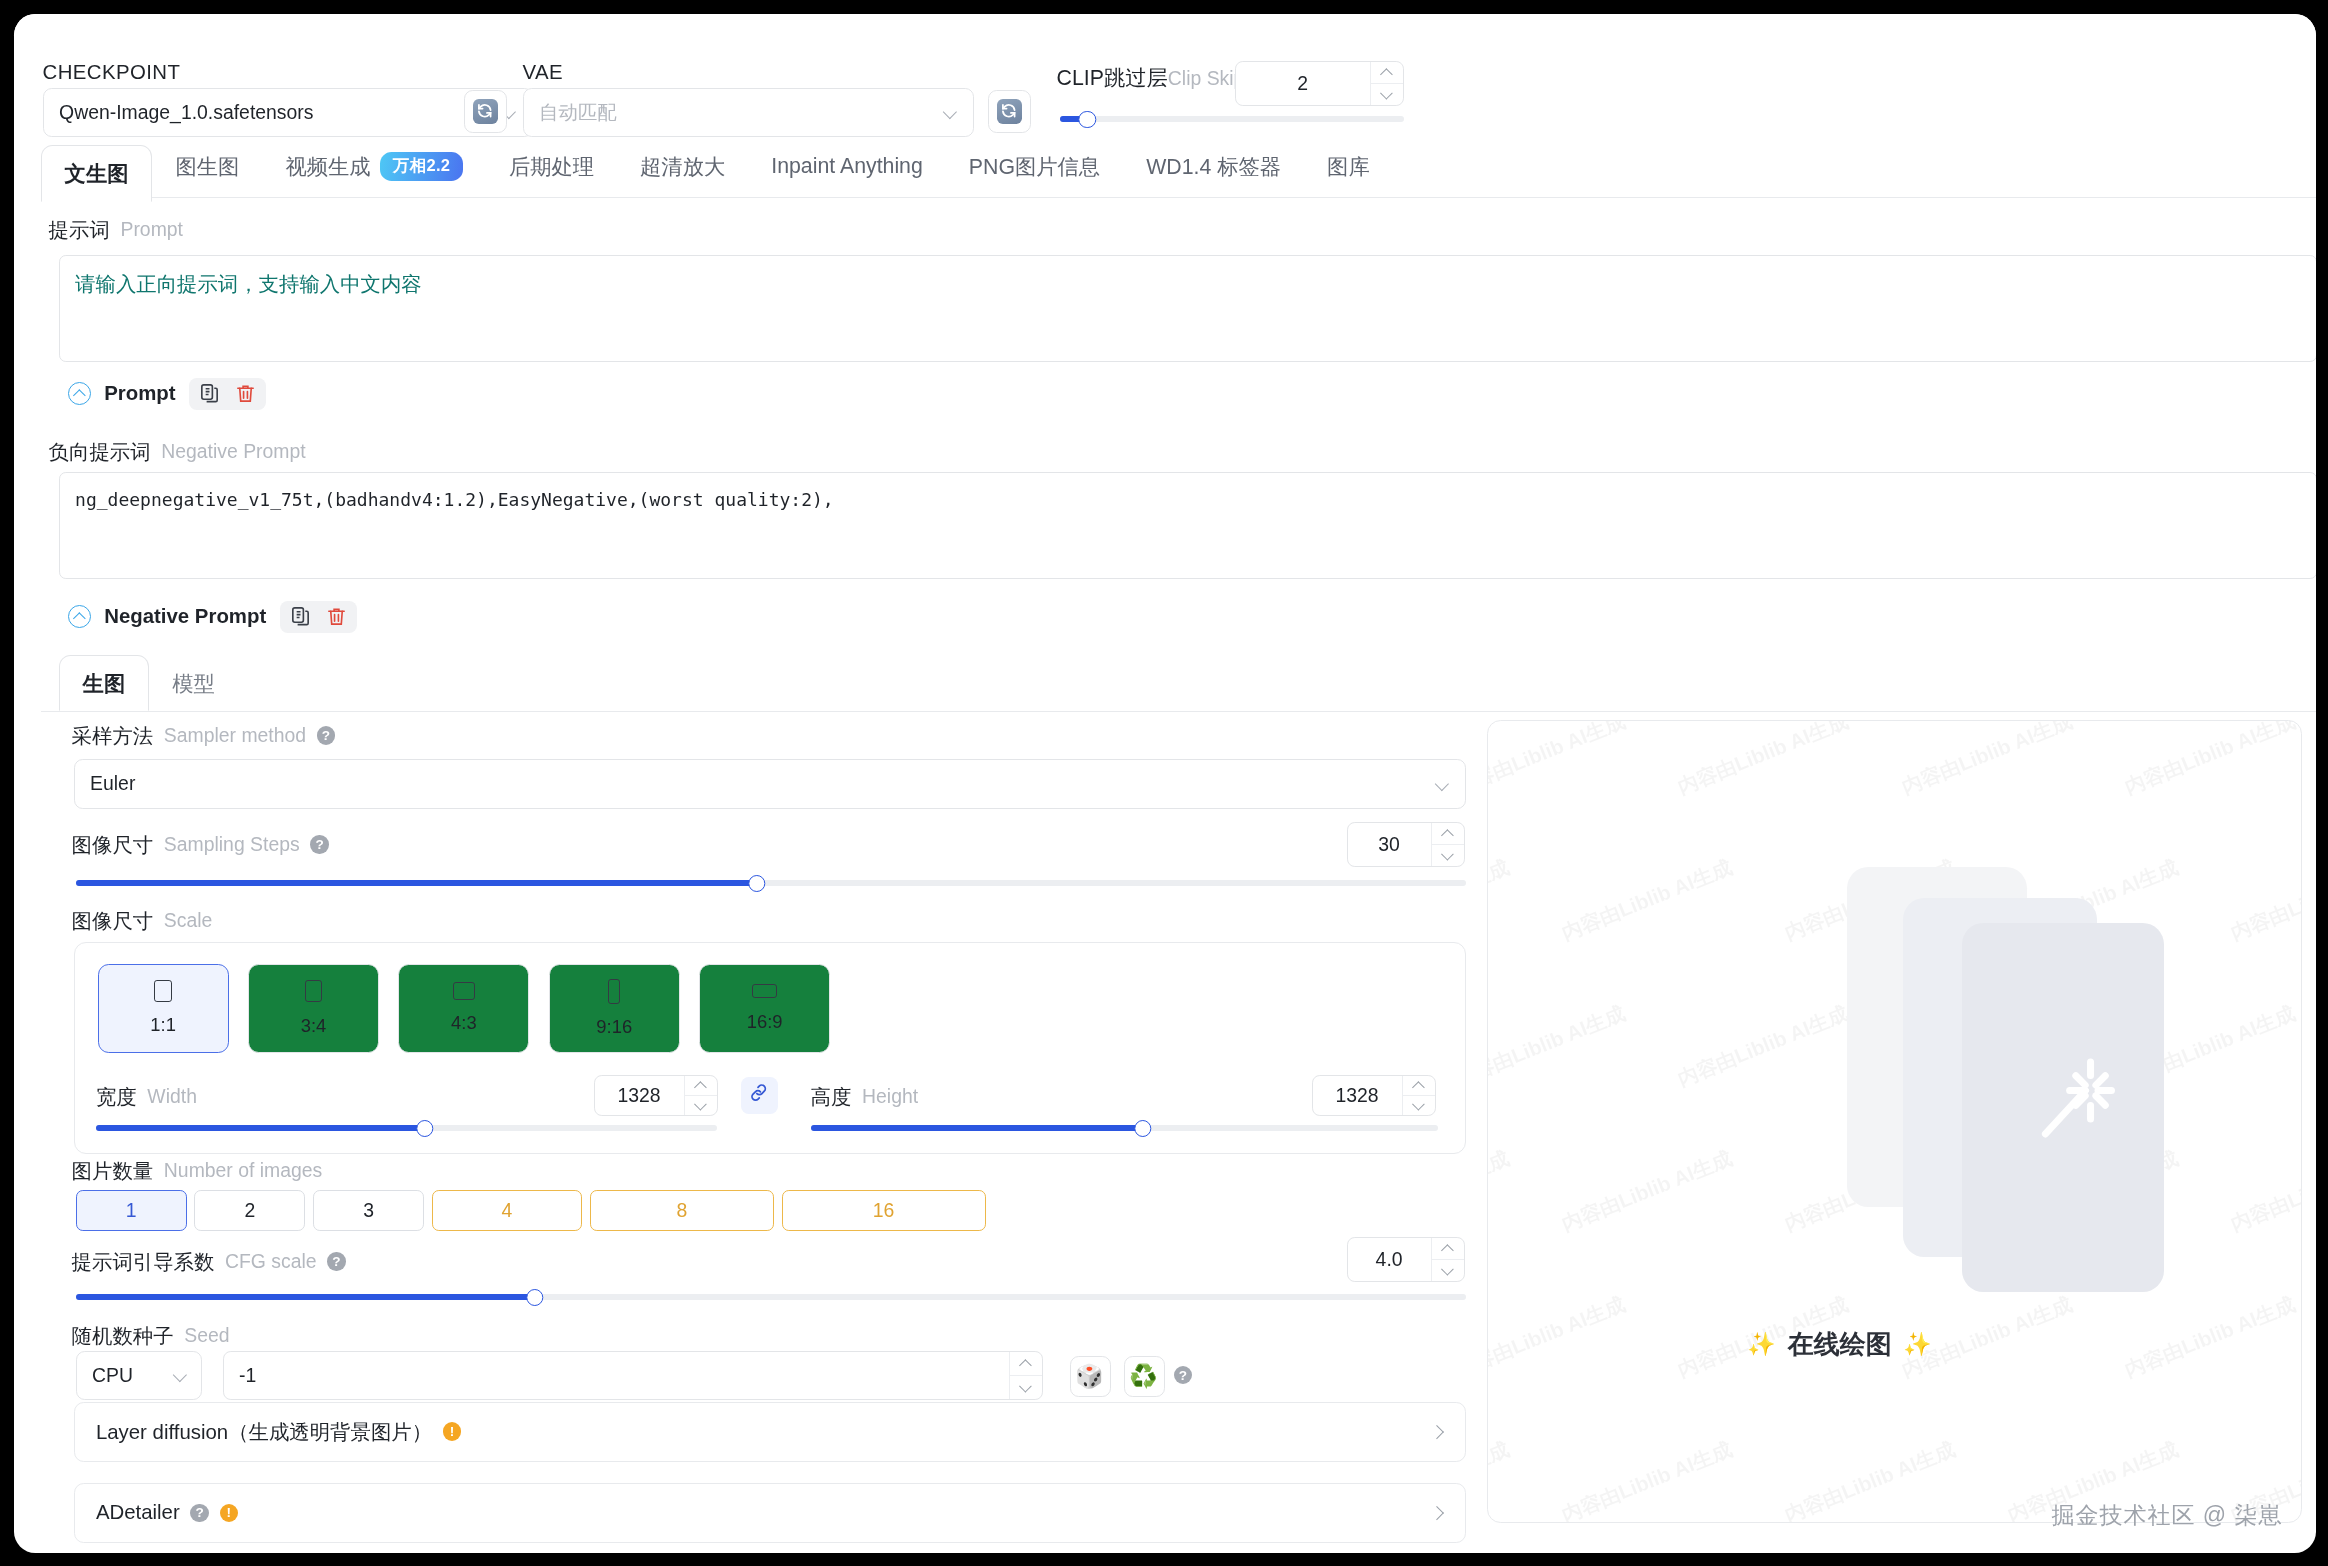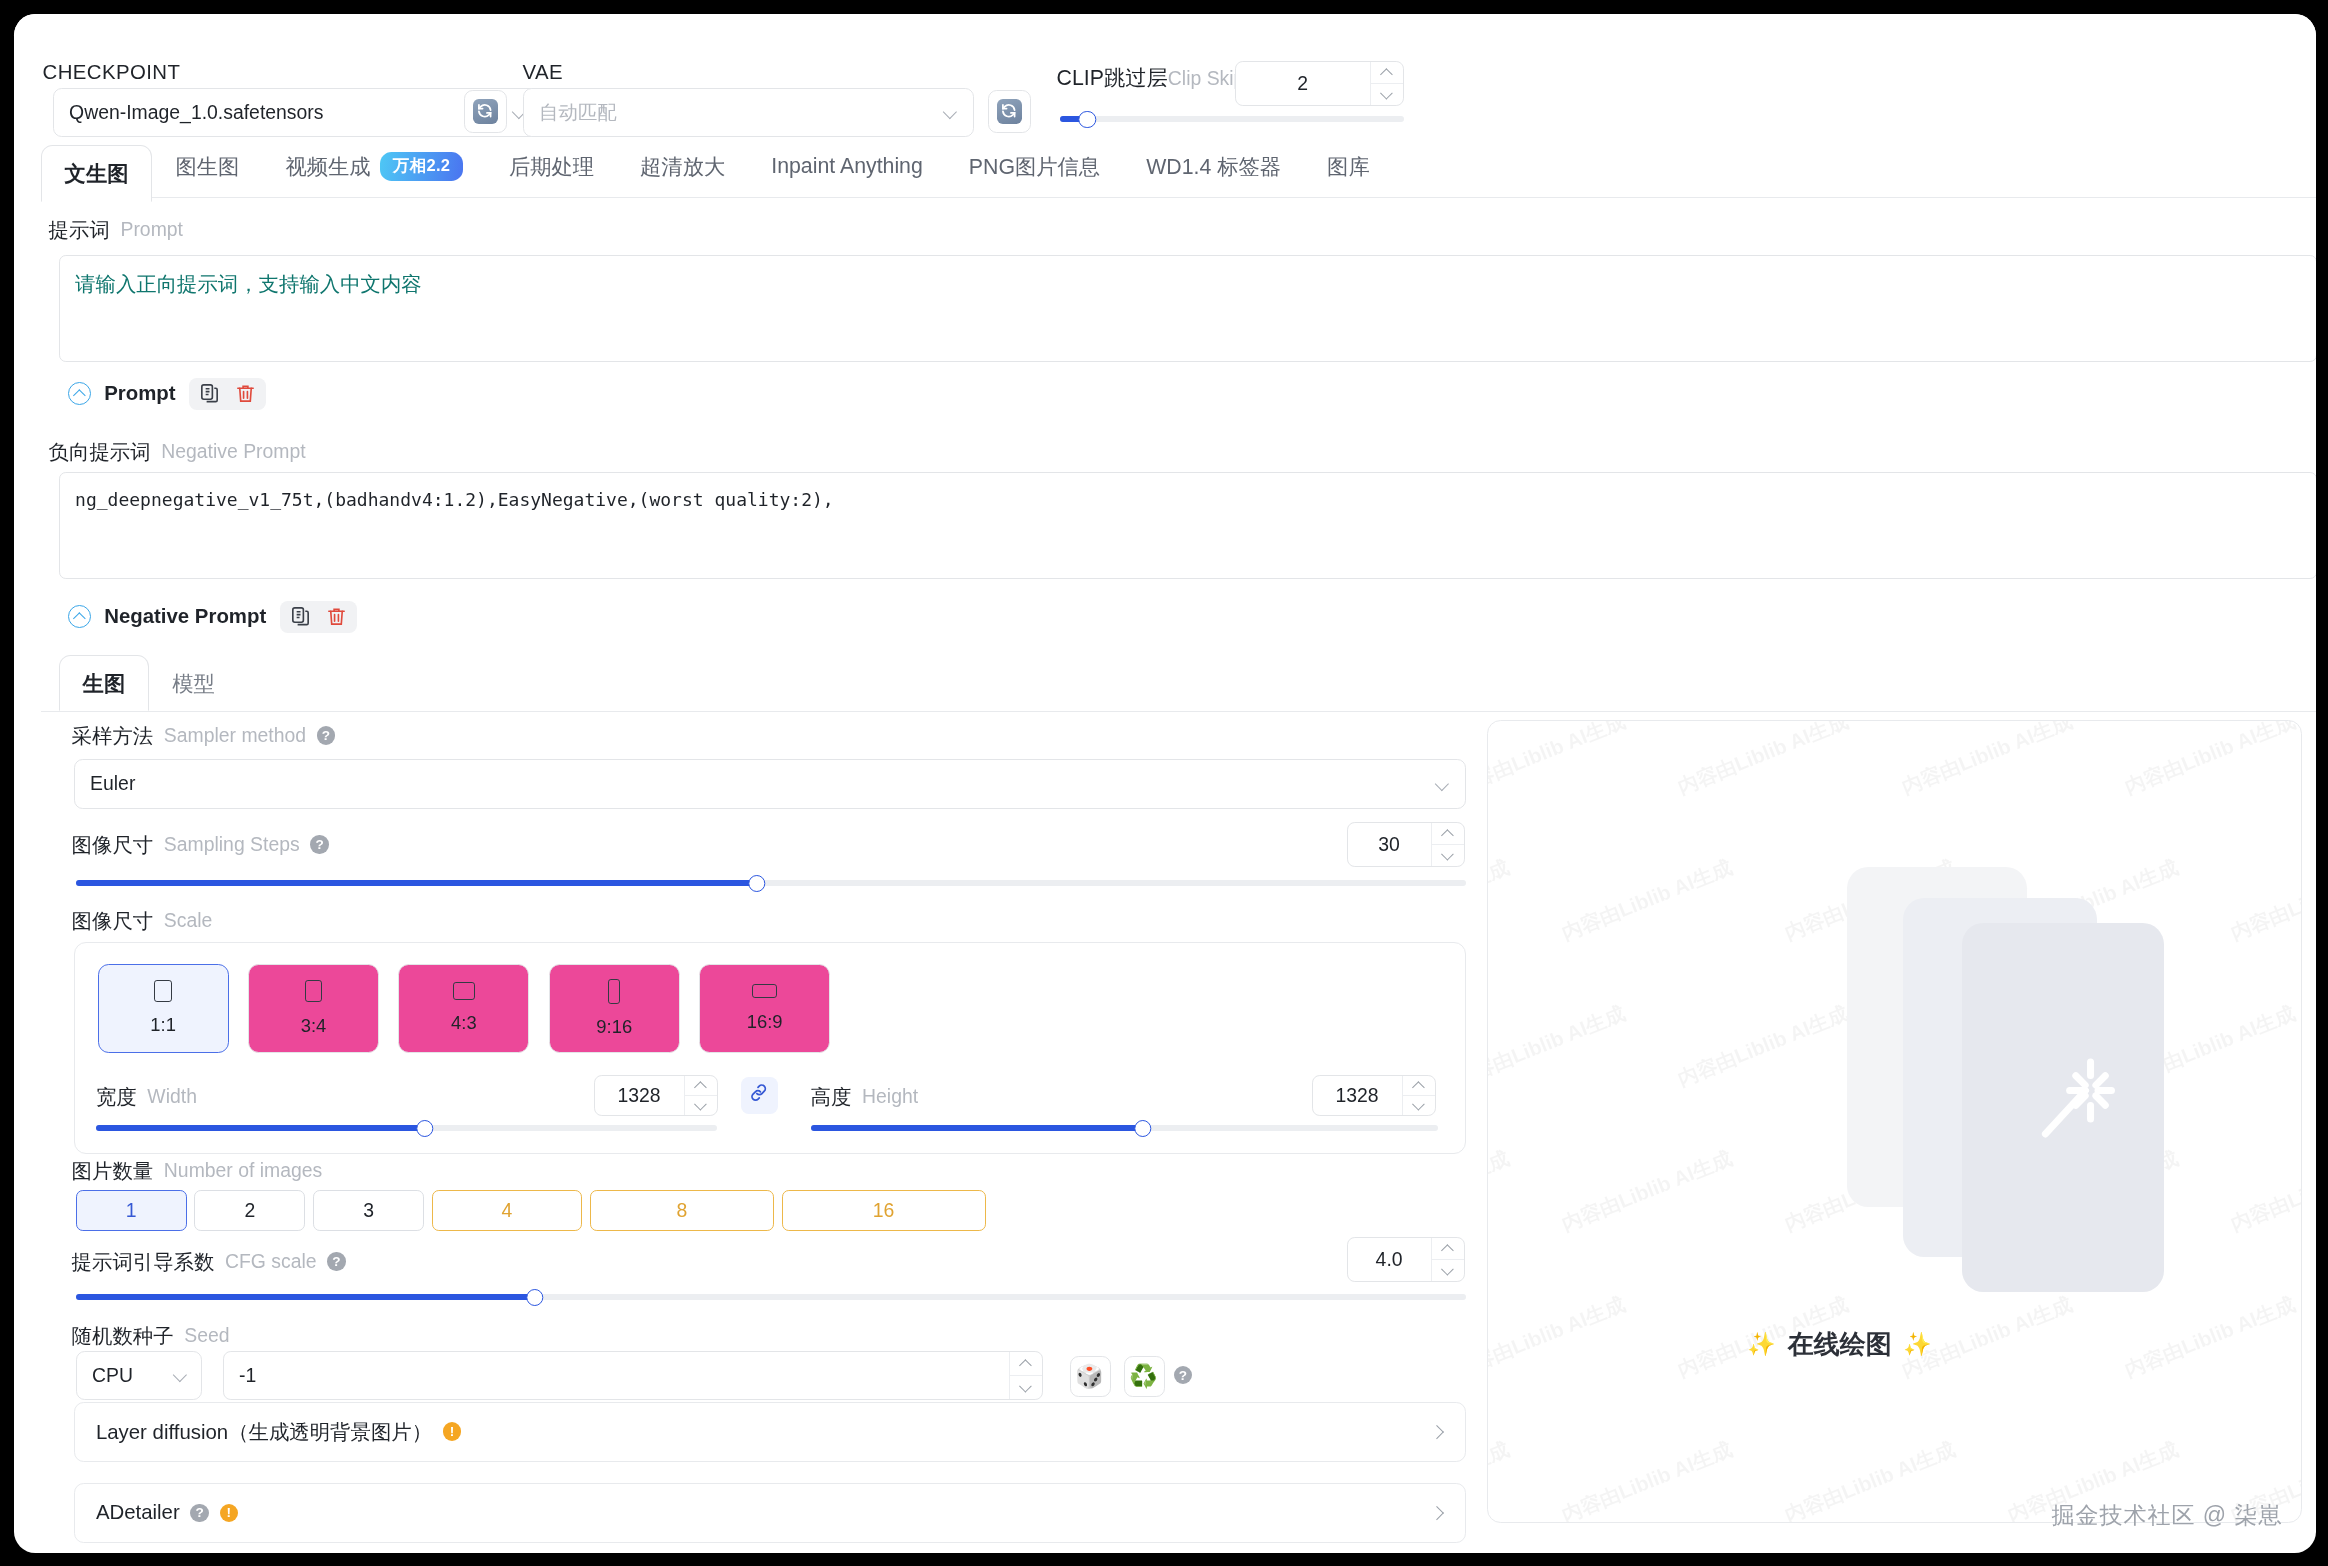--- a/index.html
+++ b/index.html
@@ -168,21 +168,21 @@
     color: #1f2329; font-weight: 700; background:#fff;
     border: 1px solid #e3e5e8; border-bottom: 1px solid #fff;
     border-radius: 11.6px 11.6px 0 0; padding-top: 12.6px; margin-bottom: -1px;
   }
 
   .panel-box { border: 1px solid #e8eaed; border-radius: 12px; background: #fff; }
 
   .ratio-btn {
     width: 131px; height: 89px; border: 1px solid #e3e5e8; border-radius: 10.7px;
     display: flex; flex-direction: column; align-items: center;
-    justify-content: center; gap: 12.6px; cursor: pointer; background:#ec4899;
+    justify-content: center; gap: 12.6px; cursor: pointer; background:#15803d;
   }
   .ratio-btn.active { border: 1.9px solid #4b6fe8; background: #eff3fe; }
   .ratio-btn .glyph { border: 1.9px solid #343a43; border-radius: 2.9px; }
   .ratio-btn .cap { font-size: 18.4px; color: #1f2329; }
 
   .count-btn {
     width: 111px; height: 41px; border: 1px solid #dcdfe4; border-radius: 6.8px;
     display: flex; align-items: center; justify-content: center;
     font-size: 19.4px; color: #1f2329; cursor: pointer; background: #fff;
   }
@@ -231,21 +231,21 @@
 </head>
 <body>
 
 <div class="screen">
 
   <div class="topbar">
 
     <div class="fld" style="left:29px; top:47px;">
       <div class="fld-label">CHECKPOINT</div>
     </div>
-    <div class="select-box" style="position:absolute; left:39px; top:74px; width:490px;">
+    <div class="select-box" style="position:absolute; left:29px; top:74px; width:490px;">
       <span class="val">Qwen-Image_1.0.safetensors</span>
       <span class="chev"></span>
     </div>
     <div class="refresh-btn" style="position:absolute; left:450px; top:76px;">
       <span class="refresh-ic">
         <svg width="17.5" height="17.5" viewBox="0 0 24 24" fill="none" stroke="#ffffff" stroke-width="2.4" stroke-linecap="round">
           <path d="M20 11a8 8 0 0 0-13.6-4.6L4 9"></path>
             <path d="M4 4v5h5"></path>
           <path d="M4 13a8 8 0 0 0 13.6 4.6L20 15"></path>
             <path d="M20 20v-5h-5"></path>

